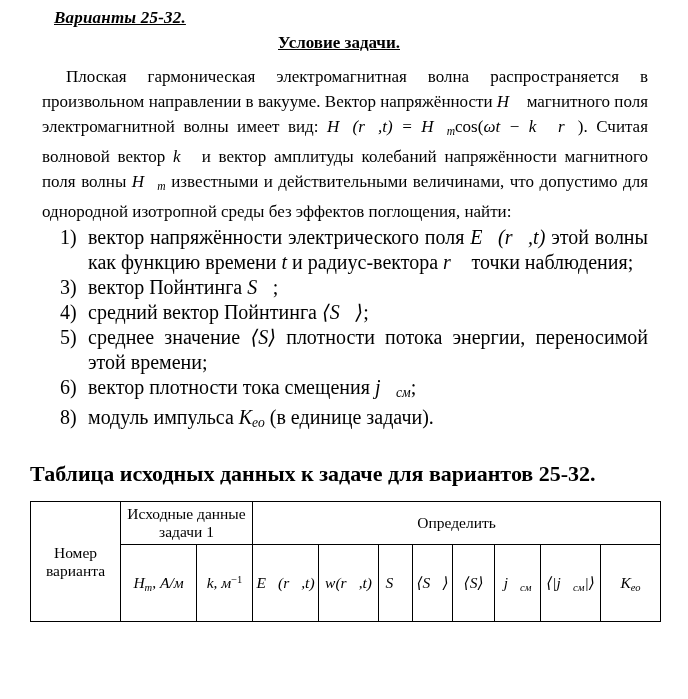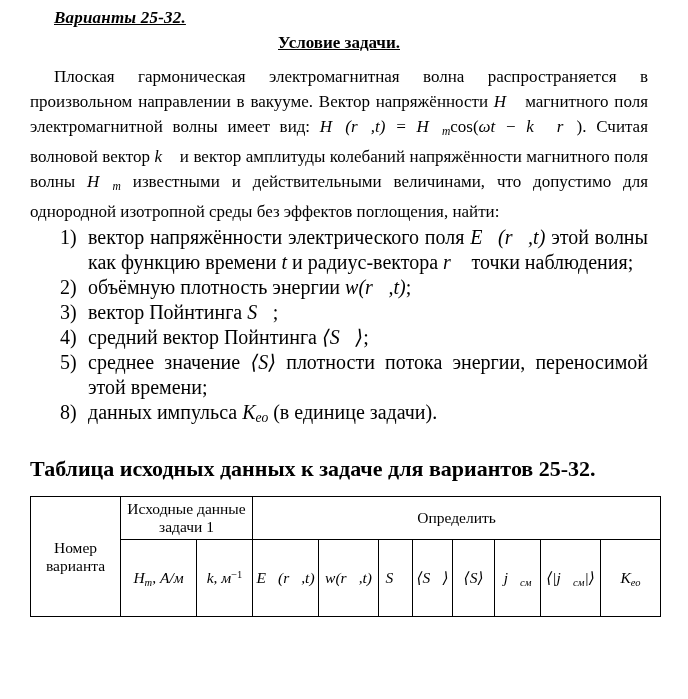--- a/index.html
+++ b/index.html
@@ -14,21 +14,21 @@
     font-size:17px; font-weight:bold; font-style:italic;
     text-decoration:underline; margin-left:24px; letter-spacing:.2px;
   }
   .subtitle {
     font-size:17px; font-weight:bold; text-align:center; margin-top:5px;text-decoration:underline;
   }
   .subtitle span { text-decoration:underline; }
 
   .para {
     font-size:17px; line-height:25px; text-align:justify;
-    text-indent:24px; margin:11px 0 0 0;
+    text-indent:24px; margin:11px 0 0 12px;
   }
 
   .list { margin-top:1px; font-size:20px; line-height:25px; }
   .li { margin-left:30px; padding-left:28px; text-align:justify; }
   .num { display:inline-block; width:28px; margin-left:-28px; }
 
   .caption { margin-top:26px; font-weight:bold; font-size:22px; }
 
   table { border-collapse:collapse; margin-top:14px; width:630px; table-layout:fixed; }
   td {
@@ -51,25 +51,25 @@
   <div class="title">Варианты 25-32.</div>
 
   <div class="subtitle">
     <span>Условие задачи.</span>
   </div>
 
   <p class="para"><span>Плоская гармоническая электромагнитная волна распространяется в произвольном направлении в вакууме. Вектор напряжённости </span><span class="run-m">H⃗</span><span> магнитного поля электромагнитной волны имеет вид: </span><span class="run-m">H⃗(r⃗,t) = H⃗</span><span class="run-sub">m</span><span>cos(</span><span class="run-m">ωt − k⃗ r⃗</span><span>). Считая волновой вектор </span><span class="run-m">k⃗</span><span> и вектор амплитуды колебаний напряжённости магнитного поля волны </span><span class="run-m">H⃗</span><span class="run-sub">m</span><span> известными и действительными величинами, что допустимо для однородной изотропной среды без эффектов поглощения, найти:</span></p>
 
   <div class="list">
     <div class="li"><span class="num">1)</span><span><span>вектор напряжённости электрического поля </span><span class="run-m">E⃗(r⃗,t)</span><span> этой волны как функцию времени </span><span class="run-m">t</span><span> и радиус-вектора </span><span class="run-m">r⃗</span><span> точки наблюдения;</span></span></div>
-    <div class="li"><span class="num">2)</span><span><span>объёмную плотность энергии </span><span class="run-m">w(r⃗,t)</span><span>;</span></span></div>
     <div class="li"><span class="num">3)</span><span><span>вектор Пойнтинга </span><span class="run-m">S⃗</span><span>;</span></span></div>
     <div class="li"><span class="num">4)</span><span><span>средний вектор Пойнтинга </span><span class="run-m">⟨S⃗⟩</span><span>;</span></span></div>
     <div class="li"><span class="num">5)</span><span><span>среднее значение </span><span class="run-m">⟨S⟩</span><span> плотности потока энергии, переносимой этой времени;</span></span></div>
-    <div class="li"><span class="num">8)</span><span><span>данных импульса </span><span class="run-m">K</span><span class="run-sub">ео</span><span> (в единице задачи).</span></span></div>
+    <div class="li"><span class="num">6)</span><span><span>вектор плотности тока смещения </span><span class="run-m">j⃗</span><span class="run-sub">см</span><span>;</span></span></div>
+    <div class="li"><span class="num">8)</span><span><span>модуль импульса </span><span class="run-m">K</span><span class="run-sub">ео</span><span> (в единице задачи).</span></span></div>
   </div>
 
   <div class="caption">Таблица исходных данных к задаче для вариантов 25-32.</div>
 
   <table>
     <colgroup>
       <col style="width:90px">
         <col style="width:76px">
         <col style="width:56px">
       <col style="width:66px">

